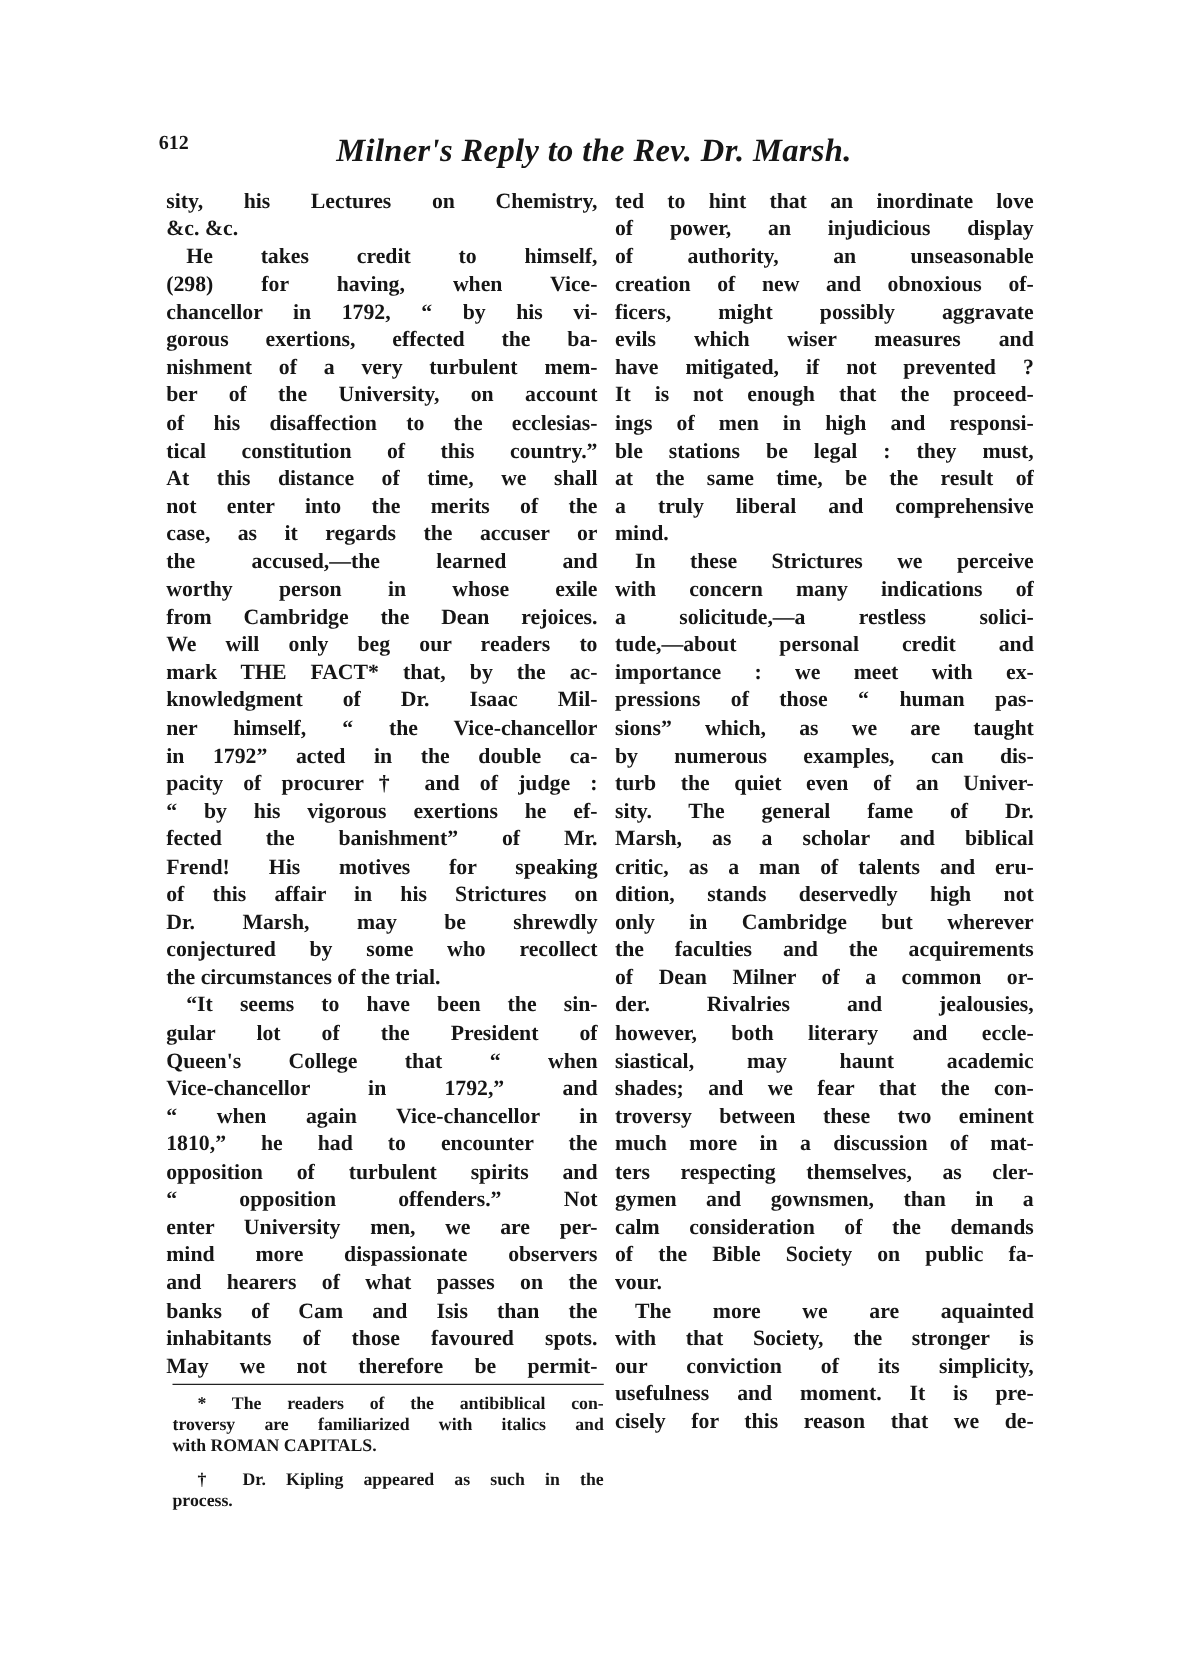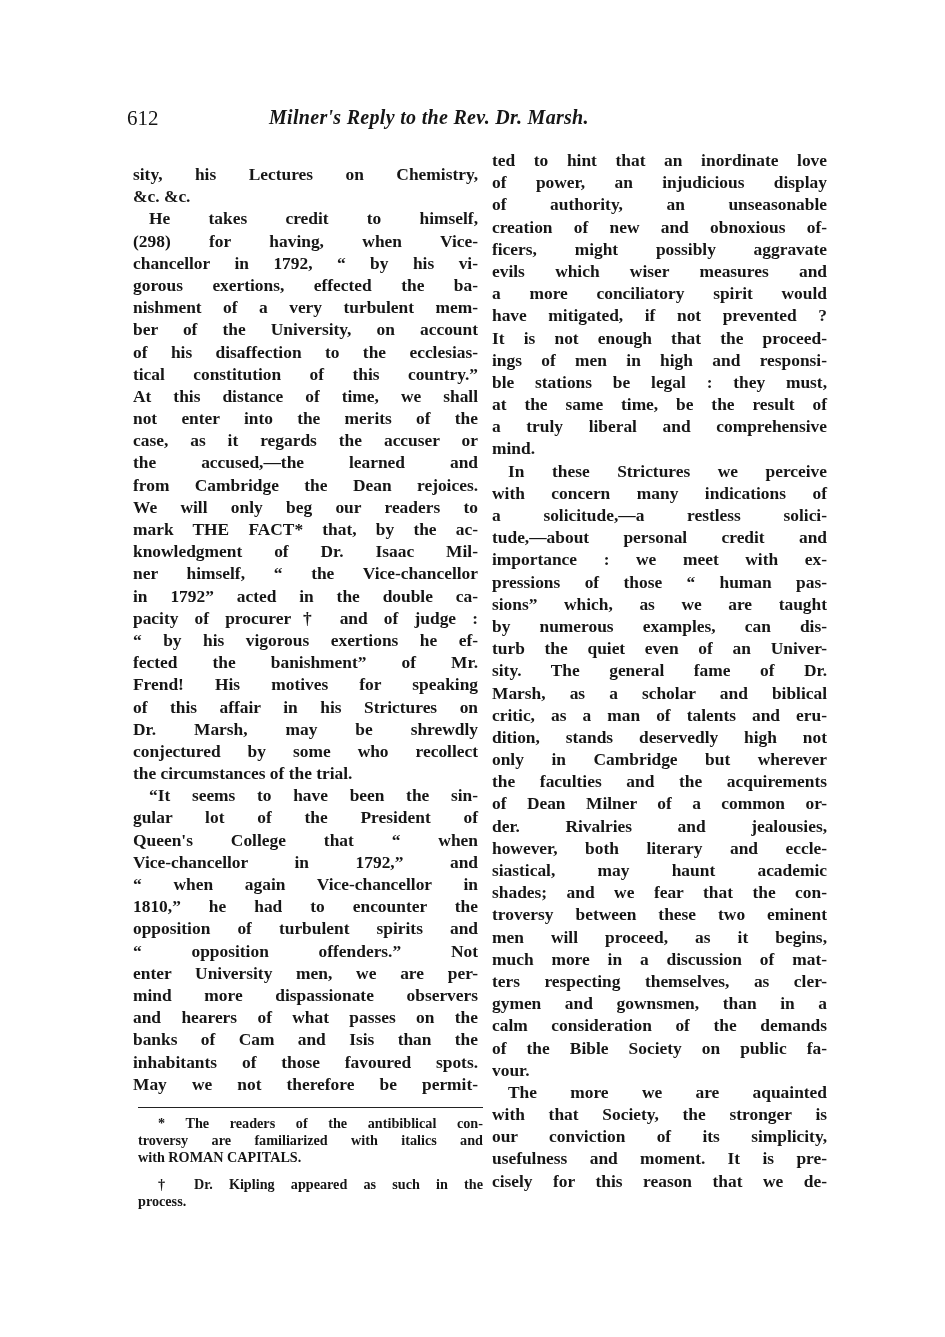--- a/index.html
+++ b/index.html
@@ -1,22 +1,22 @@
 <!DOCTYPE html>
 <html><head>
 <meta charset="utf-8">
 <style>
   html, body { margin: 0; padding: 0; background: #ffffff; }
   body { width: 945px; height: 1337px; position: relative; overflow: hidden;
          font-family: "Liberation Serif", "DejaVu Serif", serif; color: #161616; }
   .header { position: absolute; top: 106px; left: 127px; width: 700px; height: 30px; }
-  .page-number { position: absolute; left: 0; top: 0; font-size: 21px; font-weight: normal; }
-  .running-title { position: absolute; left: 142px; top: 0; font-size: 20px; font-weight: bold; font-style: italic; letter-spacing: 0.3px; }
+  .page-number { position: absolute; left: 0; top: 0; font-size: 16px; font-weight: bold; }
+  .running-title { position: absolute; left: 142px; top: 0; font-size: 26px; font-weight: bold; font-style: italic; letter-spacing: 0.3px; }
   .col { position: absolute; top: 149px; }
-  .col-left { left: 133px; width: 345px; margin-top: 14px; }
+  .col-left { left: 133px; width: 345px; }
   .col-right { left: 492px; width: 335px; }
   .line { display: block; height: 22.2px; line-height: 22.2px; font-size: 17.4px; font-weight: bold;
           text-align: justify; text-align-last: justify; white-space: nowrap; overflow: visible; }
   .line.last { text-align-last: left; }
   .line.indent { padding-left: 16px; }
   .rule { position: absolute; left: 138px; top: 1107px; width: 345px; height: 0; border-top: 1.5px solid #222; }
   .footnotes { position: absolute; left: 138px; top: 1115px; width: 345px; }
   .fn-line { display: block; height: 17px; line-height: 17px; font-size: 14.2px; font-weight: bold;
              text-align: justify; text-align-last: justify; white-space: nowrap; }
   .fn-line.last { text-align-last: left; }
@@ -39,20 +39,21 @@
     <span class="line">chancellor in 1792, “ by his vi-</span>
     <span class="line">gorous exertions, effected the ba-</span>
     <span class="line">nishment of a very turbulent mem-</span>
     <span class="line">ber of the University, on account</span>
     <span class="line">of his disaffection to the ecclesias-</span>
     <span class="line">tical constitution of this country.”</span>
     <span class="line">At this distance of time, we shall</span>
     <span class="line">not enter into the merits of the</span>
     <span class="line">case, as it regards the accuser or</span>
     <span class="line">the accused,—the learned and</span>
+    <span class="line">worthy person in whose exile</span>
     <span class="line">from Cambridge the Dean rejoices.</span>
     <span class="line">We will only beg our readers to</span>
     <span class="line">mark THE FACT* that, by the ac-</span>
     <span class="line">knowledgment of Dr. Isaac Mil-</span>
     <span class="line">ner himself, “ the Vice-chancellor</span>
     <span class="line">in 1792” acted in the double ca-</span>
     <span class="line">pacity of procurer† and of judge :</span>
     <span class="line">“ by his vigorous exertions he ef-</span>
     <span class="line">fected the banishment” of Mr.</span>
     <span class="line">Frend! His motives for speaking</span>
@@ -75,21 +76,20 @@
     <span class="line">inhabitants of those favoured spots.</span>
     <span class="line">May we not therefore be permit-</span>
   </div>
 <div class="col col-right" id="right-col">
     <span class="line">ted to hint that an inordinate love</span>
     <span class="line">of power, an injudicious display</span>
     <span class="line">of authority, an unseasonable</span>
     <span class="line">creation of new and obnoxious of-</span>
     <span class="line">ficers, might possibly aggravate</span>
     <span class="line">evils which wiser measures and</span>
-    <span class="line">a more conciliatory spirit would</span>
     <span class="line">have mitigated, if not prevented ?</span>
     <span class="line">It is not enough that the proceed-</span>
     <span class="line">ings of men in high and responsi-</span>
     <span class="line">ble stations be legal : they must,</span>
     <span class="line">at the same time, be the result of</span>
     <span class="line">a truly liberal and comprehensive</span>
     <span class="line last">mind.</span>
     <span class="line indent">In these Strictures we perceive</span>
     <span class="line">with concern many indications of</span>
     <span class="line">a solicitude,—a restless solici-</span>
@@ -104,21 +104,20 @@
     <span class="line">critic, as a man of talents and eru-</span>
     <span class="line">dition, stands deservedly high not</span>
     <span class="line">only in Cambridge but wherever</span>
     <span class="line">the faculties and the acquirements</span>
     <span class="line">of Dean Milner of a common or-</span>
     <span class="line">der. Rivalries and jealousies,</span>
     <span class="line">however, both literary and eccle-</span>
     <span class="line">siastical, may haunt academic</span>
     <span class="line">shades; and we fear that the con-</span>
     <span class="line">troversy between these two eminent</span>
-    <span class="line">men will proceed, as it begins,</span>
     <span class="line">much more in a discussion of mat-</span>
     <span class="line">ters respecting themselves, as cler-</span>
     <span class="line">gymen and gownsmen, than in a</span>
     <span class="line">calm consideration of the demands</span>
     <span class="line">of the Bible Society on public fa-</span>
     <span class="line last">vour.</span>
     <span class="line indent">The more we are aquainted</span>
     <span class="line">with that Society, the stronger is</span>
     <span class="line">our conviction of its simplicity,</span>
     <span class="line">usefulness and moment. It is pre-</span>

